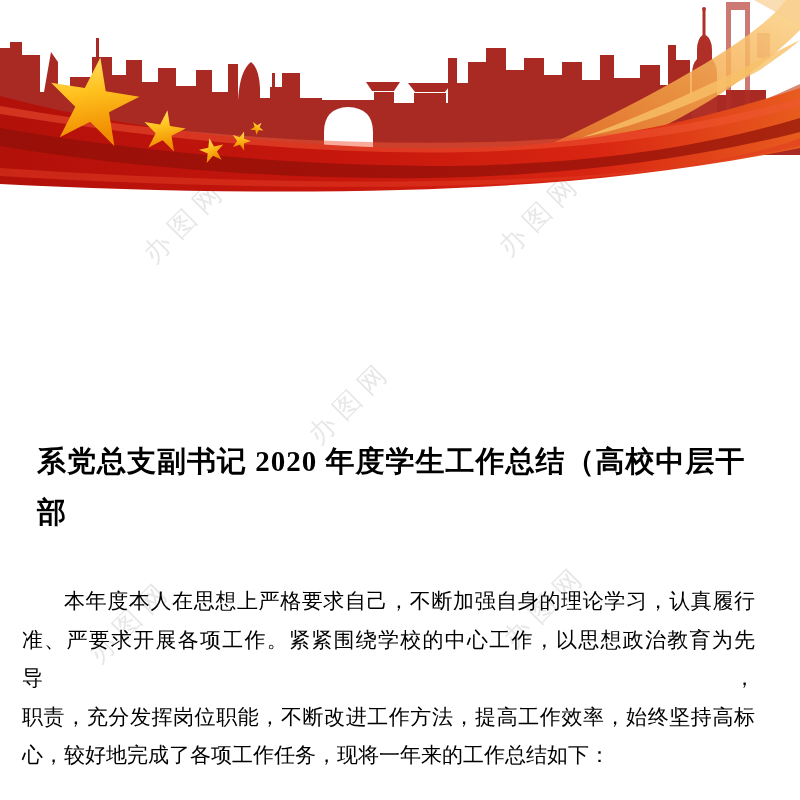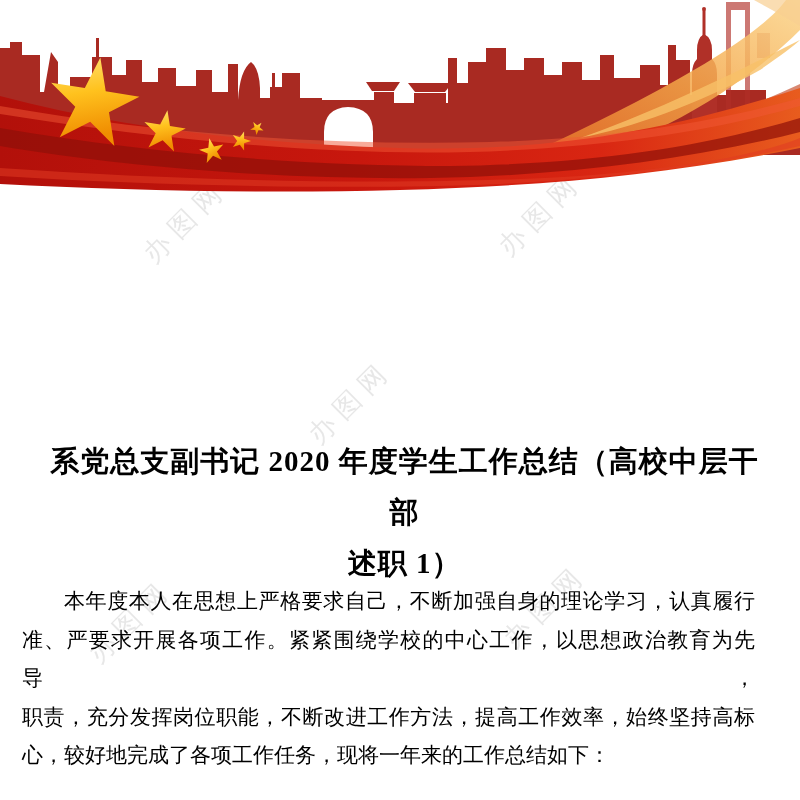--- a/index.html
+++ b/index.html
@@ -18,21 +18,21 @@
   .wm1{left:185px;top:221px;}
   .wm2{left:540px;top:214px;}
   .wm3{left:350px;top:402px;}
   .wm4{left:130px;top:621px;}
   .wm5{left:545px;top:606px;}
   
   .header{position:absolute;left:0;top:0;width:800px;height:197px;z-index:2;display:block;}
   
   .title{
     position:absolute;z-index:3;left:28px;right:28px;top:436px;
-    text-align:center;font-weight:bold;font-size:29px;line-height:51px;
+    font-weight:bold;font-size:29px;line-height:51px;
     letter-spacing:1px;
     margin-left:9px;
   }
   
   .bodytext{
     position:absolute;z-index:3;left:22px;right:45px;top:582px;
     font-size:21px;line-height:38.5px;
   }
   .bl{min-height:38.5px;}
   .j{text-align:justify;text-align-last:justify;}
@@ -101,21 +101,20 @@
       <use href="#star" transform="translate(93 104) rotate(9) scale(47)"></use>
       <use href="#star" transform="translate(164 132) rotate(9) scale(22)"></use>
       <use href="#star" transform="translate(212 151) rotate(-12) scale(13)"></use>
       <use href="#star" transform="translate(241 141) rotate(18) scale(10)"></use>
       <use href="#star" transform="translate(257 128) rotate(40) scale(7)"></use>
     </g>
   </svg>
 
   <div class="title">
     <div>系党总支副书记 2020 年度学生工作总结（高校中层干部</div>
-    <div>述职 1）</div>
   </div>
 
   <div class="bodytext">
     <div class="bl j indent">本年度本人在思想上严格要求自己，不断加强自身的理论学习，认真履行</div>
     <div class="bl j">准、严要求开展各项工作。紧紧围绕学校的中心工作，以思想政治教育为先导，</div>
     <div class="bl j">职责，充分发挥岗位职能，不断改进工作方法，提高工作效率，始终坚持高标</div>
     <div class="bl">心，较好地完成了各项工作任务，现将一年来的工作总结如下：</div>
 
   </div>
 

